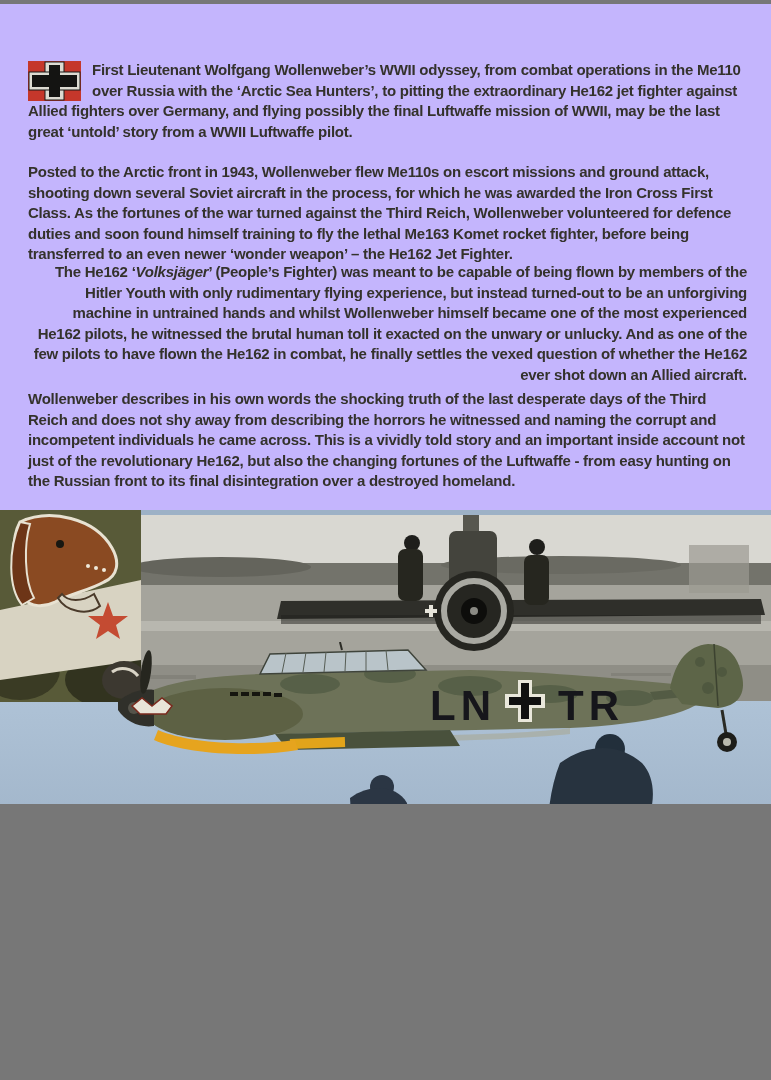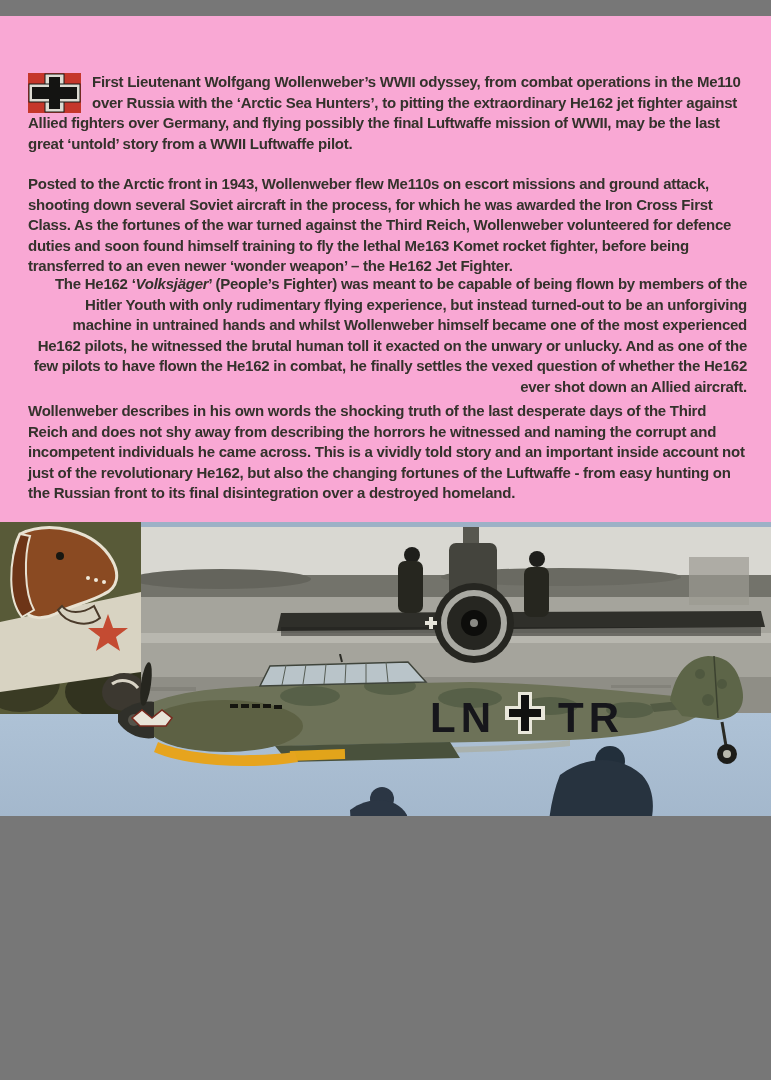--- a/index.html
+++ b/index.html
@@ -1,16 +1,16 @@
 <!DOCTYPE html>
 <html><head>
 <meta charset="utf-8">
 <style>
   html,body{margin:0;padding:0;background:#777;}
-  .page{position:relative;width:771px;height:800px;margin:16px auto;background:#f9a8d4;
+  .page{position:relative;width:771px;height:800px;margin:4px auto;background:#c4b5fd;
         overflow:hidden;font-family:"Liberation Sans",sans-serif;}
   
   .blurb{position:absolute;left:28px;top:56px;width:719px;color:#34322c;
          font-weight:700;font-size:15px;line-height:20.5px;letter-spacing:-0.25px;}
   .blurb p{position:absolute;left:0;width:719px;margin:0;}
   .p1{top:0;} .p2{top:102px;} .p3{top:202px;text-align:right;} .p4{top:329px;}
   .flag{float:left;width:53px;height:40px;margin:1px 11px 0 0;display:block;}
   .ital{font-style:italic;}
   
   .montage{position:absolute;left:0;top:506px;width:771px;height:574px;background:#9db1c6;}

